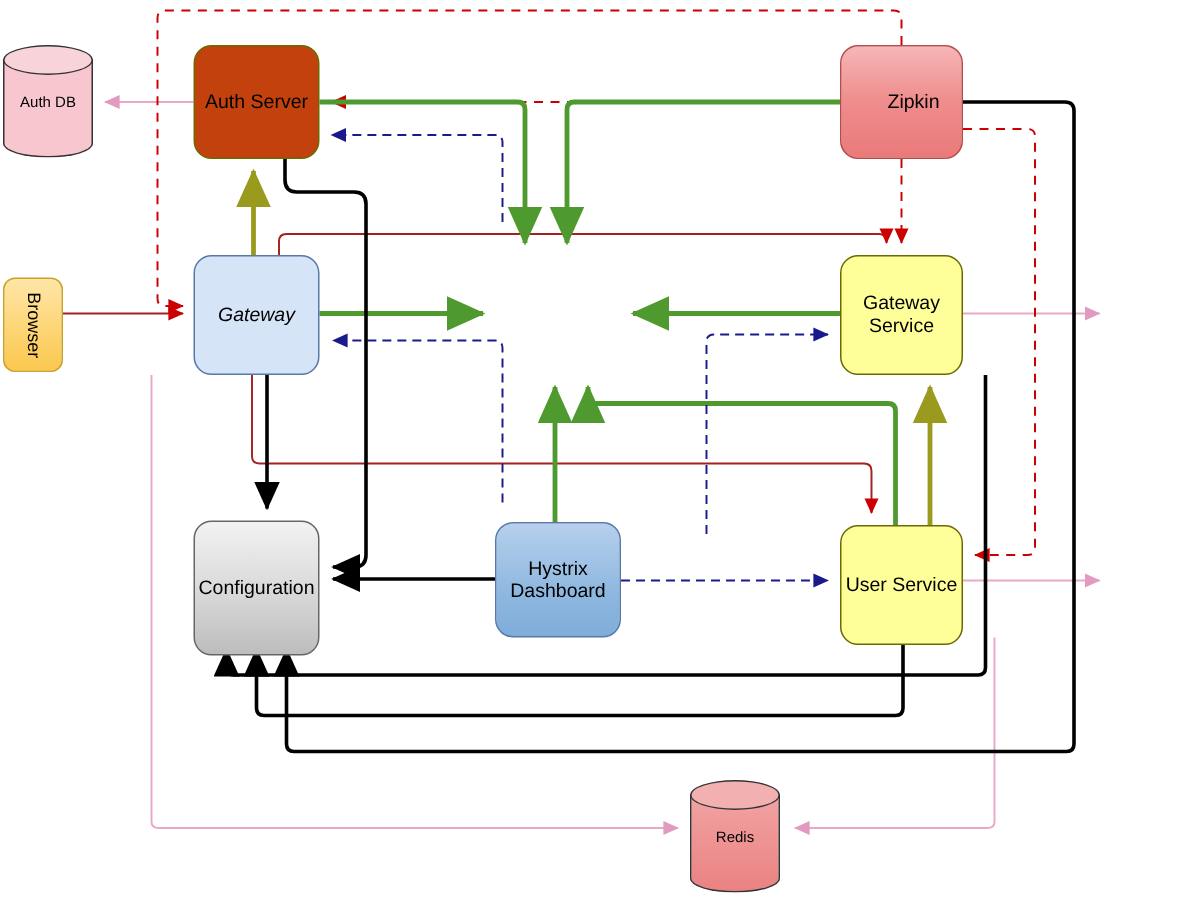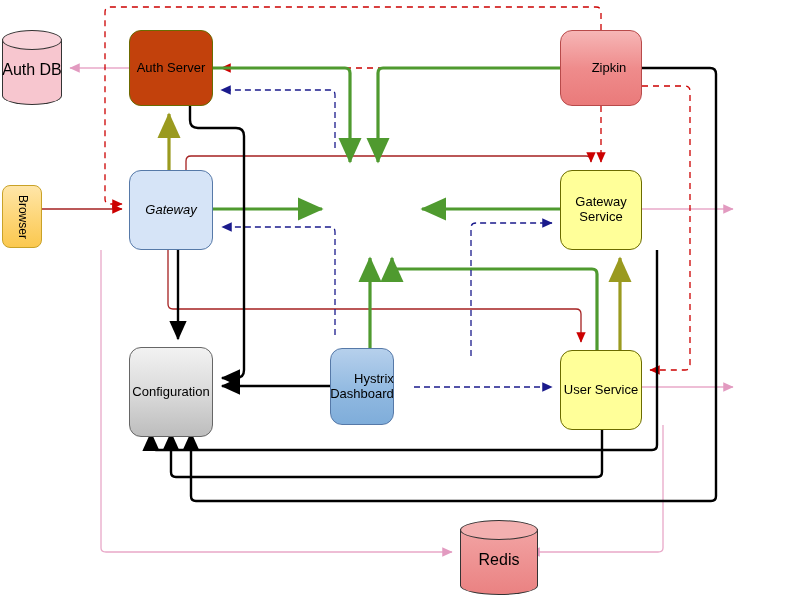--- a/index.html
+++ b/index.html
@@ -11,39 +11,39 @@
   .node span{display:block;pointer-events:none;}
   .n-auth{left:129px;top:30px;width:84px;height:76px;background:#c2410c;border:1.6px solid #6b6b00;}
   .n-gateway{left:129px;top:170px;width:84px;height:80px;background:#d6e4f7;border:1.6px solid #5679a8;font-style:italic;}
   .n-eureka{left:330px;top:170px;width:84px;height:80px;border:1.6px solid #3f7f2f;
             background:linear-gradient(to bottom,#cfe4c0 0%,#9ec97e 55%,#8cbd6c 100%);}
   .n-zipkin{left:560px;top:30px;width:82px;height:76px;border:1.6px solid #b84a4a;
             background:linear-gradient(to bottom,#f6b6b6 0%,#ef8c8c 50%,#ea7a7a 100%);padding-left:16px;}
   .n-bookmark{left:560px;top:170px;width:82px;height:80px;background:#ffff99;border:1.6px solid #6b6b00;}
   .n-config{left:129px;top:347px;width:84px;height:90px;border:1.6px solid #666;
             background:linear-gradient(to bottom,#f2f2f2 0%,#d8d8d8 55%,#bdbdbd 100%);text-align:right;}
-  .n-hystrix{left:330px;top:348px;width:64px;height:77px;border:1.6px solid #5679a8;
-             background:linear-gradient(to bottom,#b6d0ec 0%,#8fb8e0 60%,#7fadda 100%);text-align:right;}
+  .n-hystrix{left:330px;top:348px;width:84px;height:77px;border:1.6px solid #5679a8;
+             background:linear-gradient(to bottom,#b6d0ec 0%,#8fb8e0 60%,#7fadda 100%);}
   .n-user{left:560px;top:350px;width:82px;height:80px;background:#ffff99;border:1.6px solid #6b6b00;}
   .n-browser{left:2px;top:185px;width:40px;height:63px;border:1.6px solid #c9a227;border-radius:8px;
              background:linear-gradient(to bottom,#ffe6a8 0%,#fdd575 55%,#fbc84f 100%);}
   .n-browser span{transform:rotate(90deg);white-space:nowrap;font-size:12px;}
   .cyl{position:absolute;box-sizing:border-box;}
   .cyl .body{position:absolute;left:0;right:0;top:9px;bottom:0;border:1.4px solid #333;border-top:none;
              border-radius:0 0 50% 50%/0 0 14% 14%;}
   .cyl .top{position:absolute;left:0;right:0;top:0;height:18px;border:1.4px solid #333;border-radius:50%/50%;}
-  .cyl .lbl{position:absolute;left:0;right:0;top:50%;transform:translateY(-40%);text-align:center;font-size:16px;color:#000;}
+  .cyl .lbl{position:absolute;left:0;right:0;top:50%;transform:translateY(-40%);text-align:center;font-size:10px;color:#000;}
   .pinkdb .body{background:#f7c6cf;}
   .pinkdb .top{background:#f9d3da;}
   .reddb .body{background:linear-gradient(to bottom,#f2a3a3,#ea8282);}
   .reddb .top{background:#f3b0b0;}
   .c-authdb{left:2px;top:30px;width:60px;height:75px;}
   .c-bmdb{left:740px;top:172px;width:60px;height:74px;}
   .c-userdb{left:740px;top:352px;width:60px;height:74px;}
-  .c-redis{left:460px;top:520px;width:78px;height:75px;}
+  .c-redis{left:460px;top:520px;width:60px;height:75px;}
 </style>
 </head>
 <body>
 
 <div id="canvas">
 
   <svg id="edges" viewBox="0 0 801 598">
     <defs>
       <marker id="ar-red" markerWidth="9" markerHeight="9" refX="7.5" refY="3.6" orient="auto">
         <path d="M0,0 L8,3.6 L0,7.2 z" fill="#cc0000"></path>

